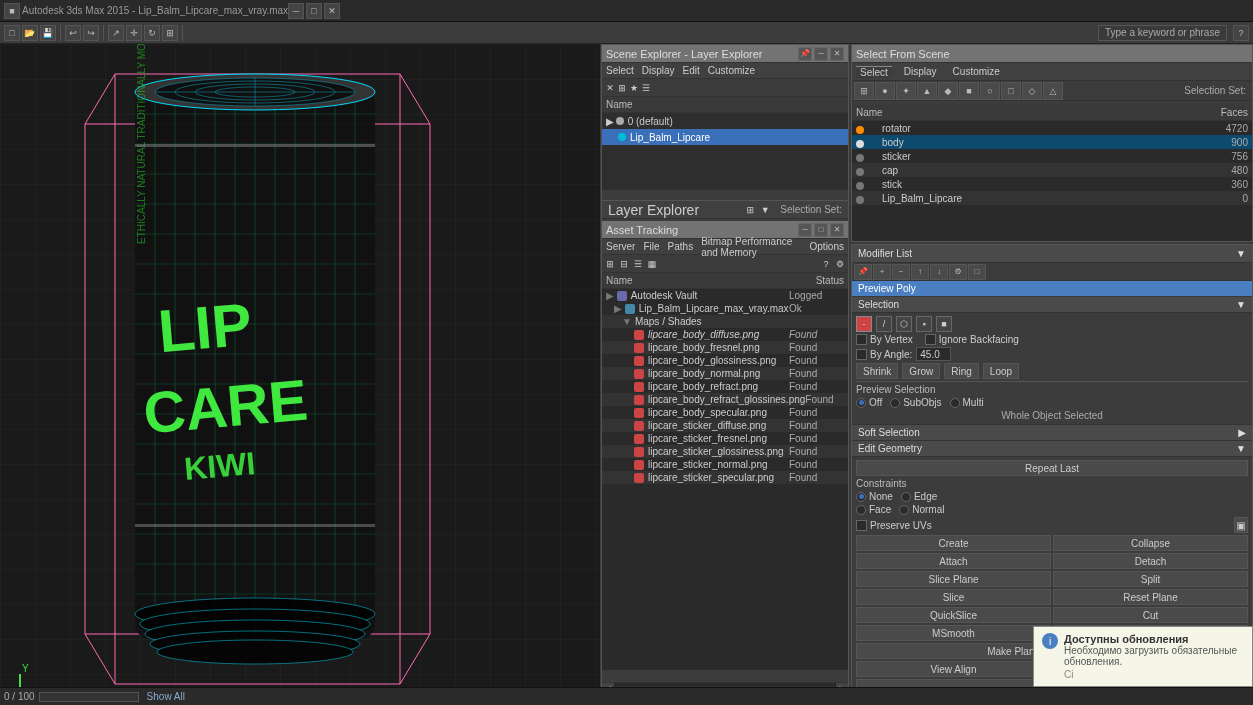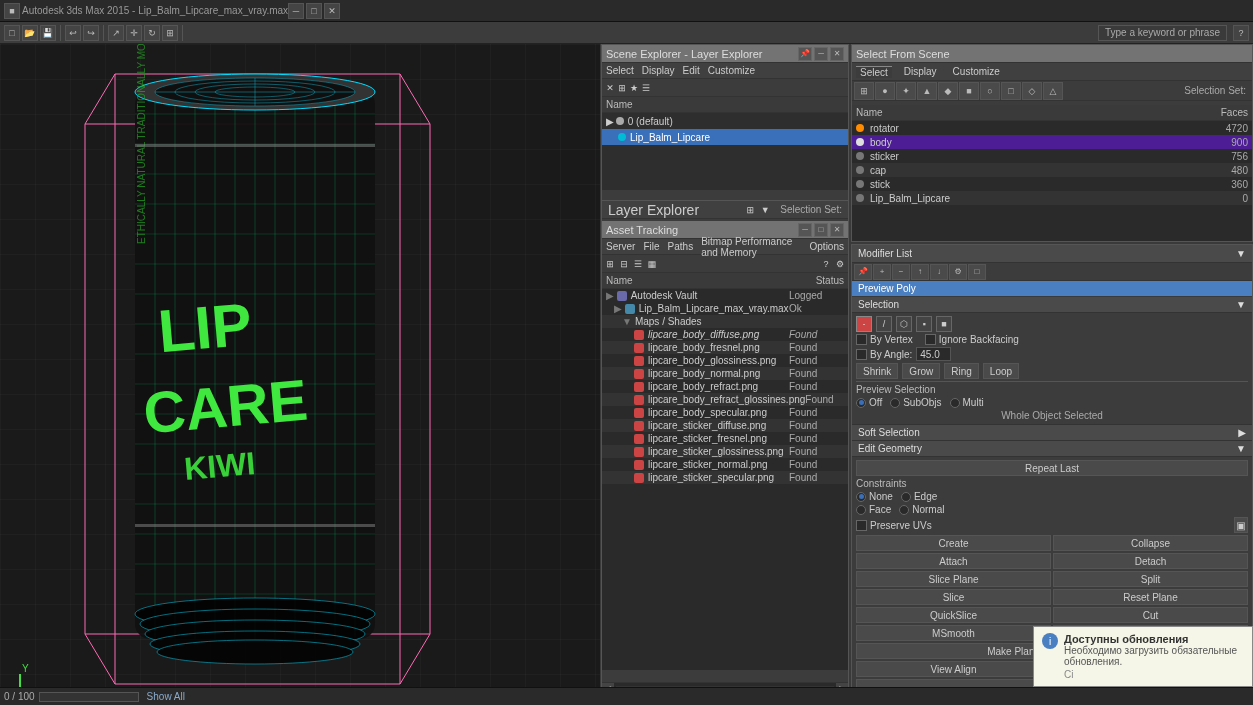--- a/index.html
+++ b/index.html
@@ -515,21 +515,21 @@
     }
 
     .sel-row {
       display: flex;
       height: 14px;
       align-items: center;
       padding: 0 4px;
       font-size: 10px;
       color: #ccc;
     }
-    .sel-row-name { flex: 1; display: flex; align-items: center; gap: 6px; }
+    .sel-row-name { flex: 1; display: flex; align-items: flex-end; gap: 18px; }
     .sel-row-val { width: 45px; text-align: right; font-size: 10px; color: #aaa; }
     .sel-dot { width: 8px; height: 8px; border-radius: 50%; background: #777; flex-shrink: 0; }
     .sel-dot.orange { background: #ff8c00; }
     .sel-dot.white { background: #ddd; }
   </style>
 </head>
 <body>
 
 <div id="top-bar">
   <div style="display:flex;gap:2px;align-items:center;">
@@ -753,21 +753,21 @@
       <span style="flex:1;">Name</span>
       <span style="width:50px;text-align:right;">Faces</span>
     </div>
     <div class="sel-row">
       <span class="sel-row-name">
           <span class="sel-dot orange"></span>
           <span>rotator</span>
         </span>
       <span class="sel-row-val">4720</span>
     </div>
-    <div class="sel-row" style="background:#4c1d95;">
+    <div class="sel-row" style="background:#0c4a6e;">
       <span class="sel-row-name">
           <span class="sel-dot white"></span>
           <span>body</span>
         </span>
       <span class="sel-row-val">900</span>
     </div>
     <div class="sel-row">
       <span class="sel-row-name">
           <span class="sel-dot"></span>
           <span>sticker</span>

